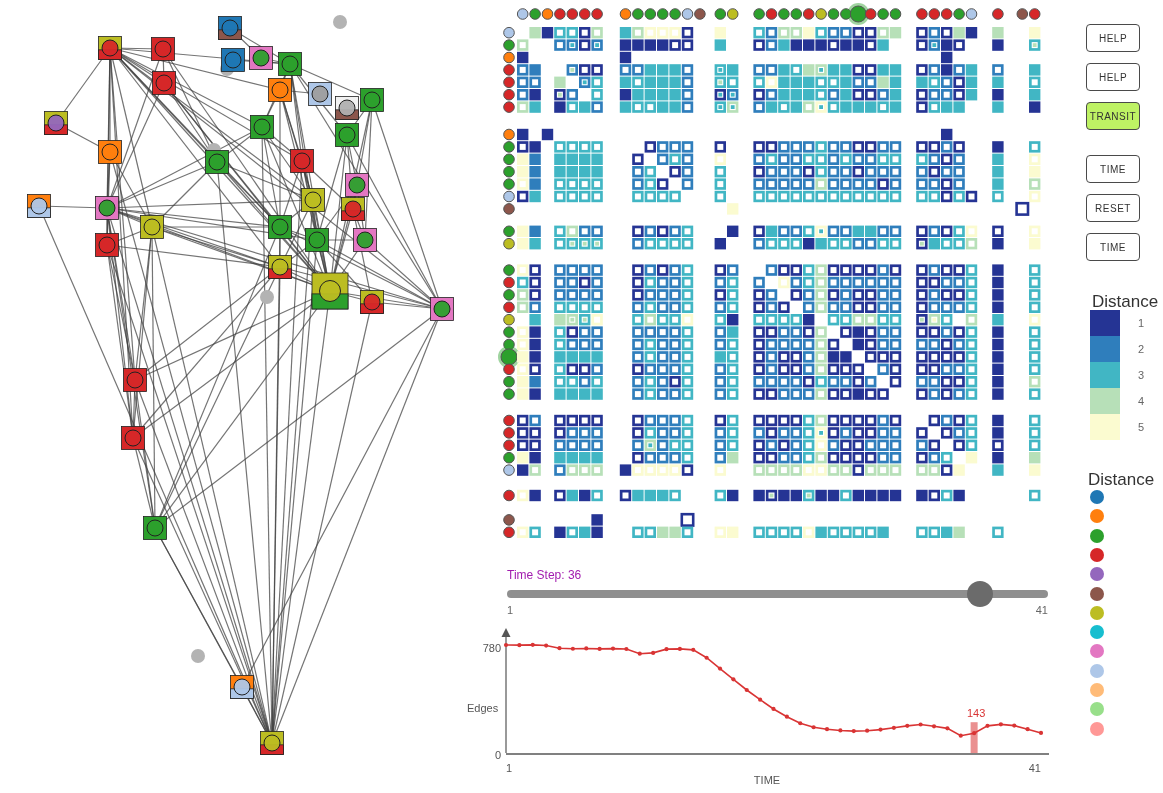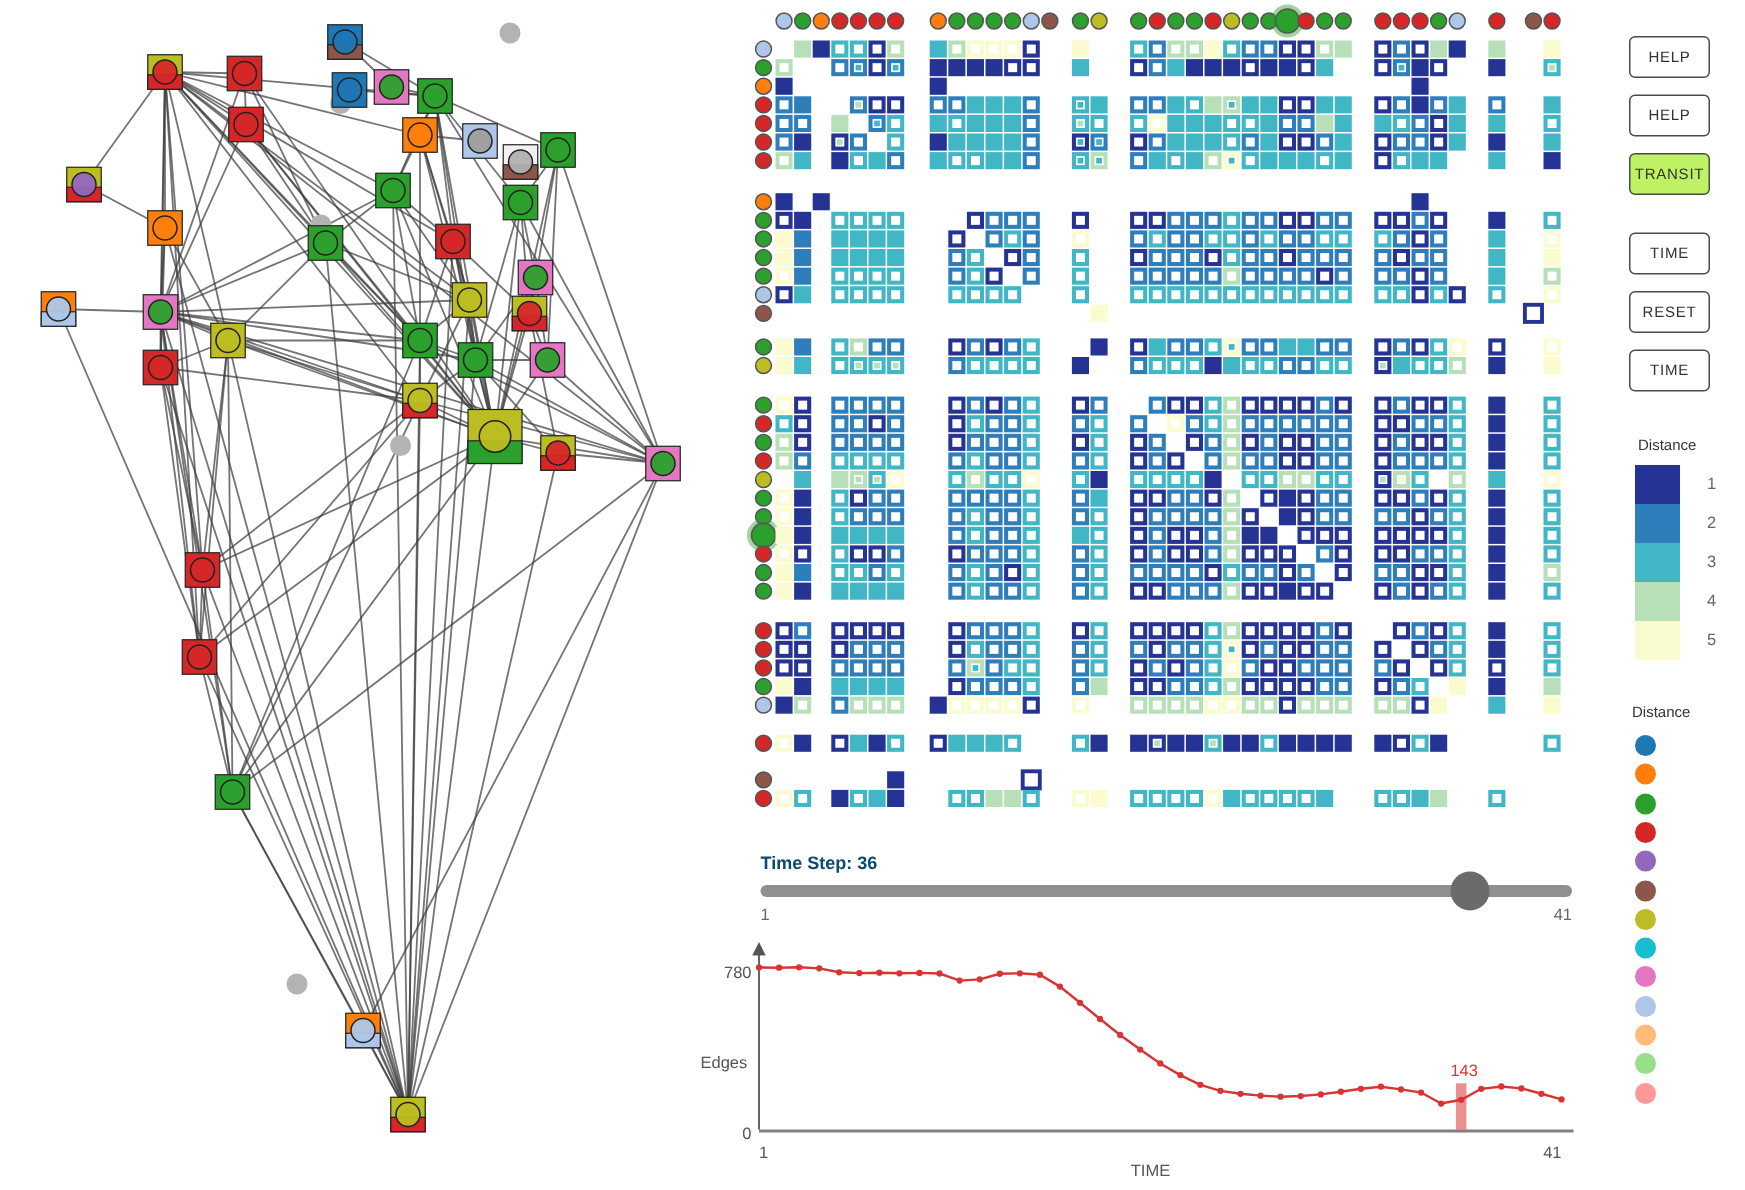--- a/index.html
+++ b/index.html
@@ -9,28 +9,28 @@
   svg{position:absolute;}
   #graph-svg{left:0;top:0;}
   #matrix-svg{left:495px;top:0;}
   #chart-svg{left:455px;top:622px;}
   .btn{position:absolute;left:1086px;width:52px;height:26px;border:1.5px solid #4a4a4a;
        border-radius:4px;background:#fff;color:#333;font-size:10px;display:flex;
        align-items:center;justify-content:center;letter-spacing:.5px;cursor:pointer;
        user-select:none;}
   .btn.active{background:#bef264;}
   #slider-wrap{position:absolute;left:507px;top:568px;width:541px;}
-  #slider-label{font-size:12px;color:#0c4a6e;font-weight:bold;}
+  #slider-label{font-size:12px;color:#a21caf;}
   #slider-track{position:relative;margin-top:8px;height:8px;background:#8f8f8f;
                 border-radius:4px;cursor:pointer;}
   #slider-handle{position:absolute;top:-9px;width:26px;height:26px;border-radius:50%;
                  background:#6b6b6b;cursor:grab;}
   #slider-minmax{display:flex;justify-content:space-between;font-size:11px;color:#666;
                  margin-top:6px;}
-  .legend-title{position:absolute;font-size:10px;color:#333;}
+  .legend-title{position:absolute;font-size:17px;color:#333;}
   #distance-title{left:1092px;top:292px;}
   #community-title{left:1088px;top:470px;}
   .dist-row{position:absolute;left:1090px;display:flex;align-items:center;}
   .dist-swatch{width:30px;height:26px;}
   .dist-label{font-size:11px;color:#666;margin-left:18px;}
   .comm-dot{position:absolute;left:1090px;width:14px;height:14px;border-radius:50%;}
   text{font-family:"Liberation Sans",sans-serif;}
 </style>
 </head>
 <body>

